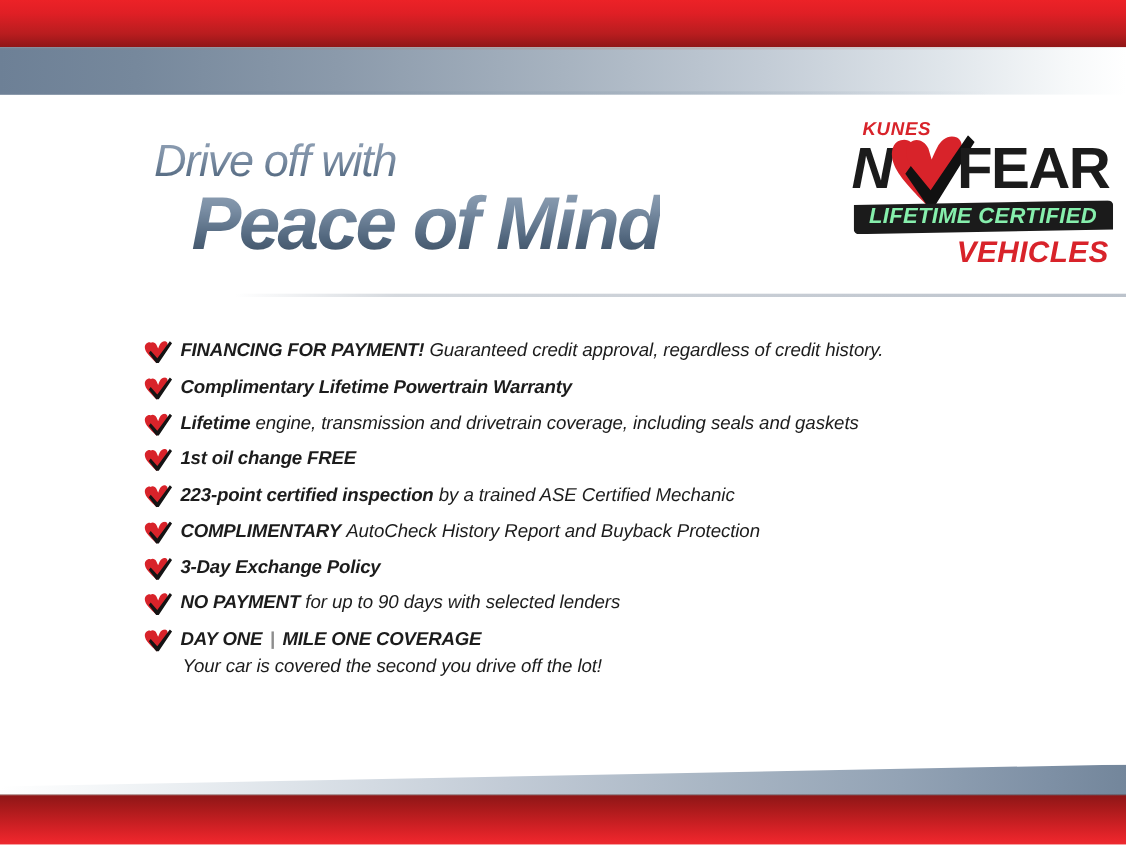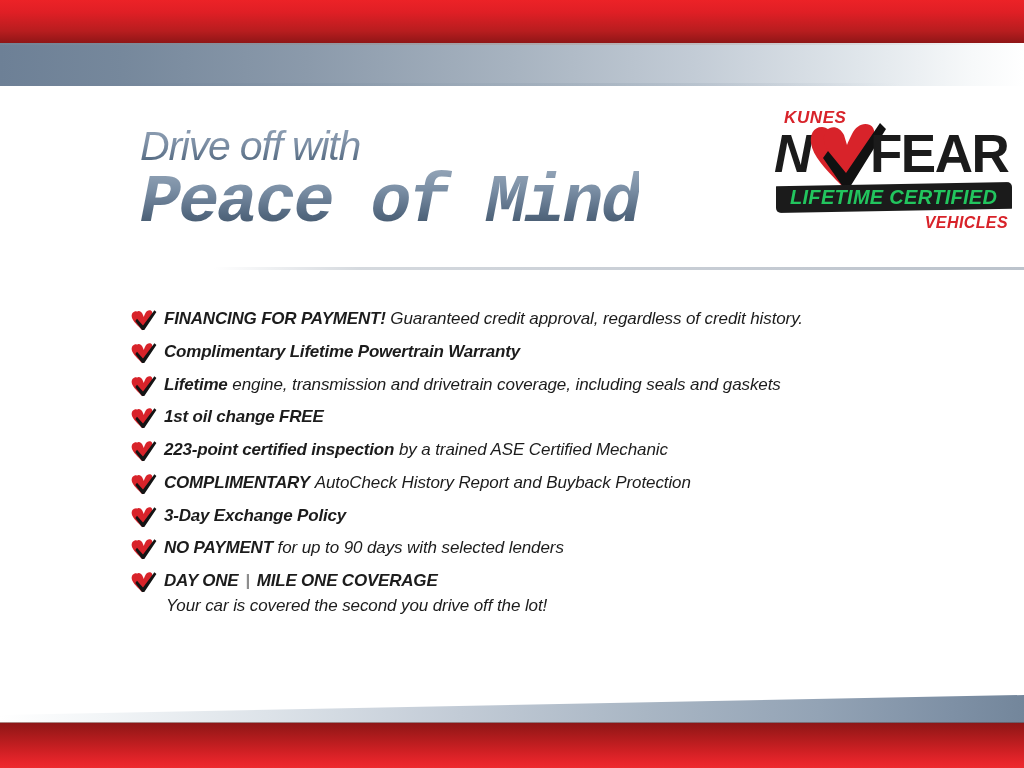--- a/index.html
+++ b/index.html
@@ -89,29 +89,29 @@
     letter-spacing: -1.2px;
     background: linear-gradient(to bottom, #8fa0b4 0%, #7e90a6 42%, #5d7289 78%, #46596e 100%);
     -webkit-background-clip: text;
     background-clip: text;
     color: transparent;
     -webkit-text-fill-color: transparent;
   }
   .headline .line2 {
     display: block;
     margin-top: 2px;
+    margin-left: 34px;
     font-size: 68px;
     font-style: italic;
     font-weight: 700;
     letter-spacing: -2.4px;
     background: linear-gradient(to bottom, #93a4b7 0%, #7b8fa5 30%, #53687f 68%, #3b4c5f 100%);
     -webkit-background-clip: text;
     background-clip: text;
     color: transparent;
-    font-family: Liberation Mono, monospace;
     -webkit-text-fill-color: transparent;
   }
 
   
   .divider {
     position: absolute;
     left: 214px;
     top: 267px;
     width: 810px;
     height: 3px;
@@ -182,28 +182,28 @@
     clip-path: polygon(0 14%, 100% 0, 100% 86%, 0 100%);
   }
   .logo-banner span {
     position: absolute;
     left: 14px;
     top: 4px;
     font-size: 20px;
     font-weight: 700;
     font-style: italic;
     letter-spacing: 0.3px;
-    color: #22c55e;
+    color: #86efac;
     white-space: nowrap;
   }
   .logo-vehicles {
     position: absolute;
     right: 8px;
     top: 106px;
-    font-size: 16px;
+    font-size: 27px;
     font-weight: 700;
     font-style: italic;
     letter-spacing: 0.4px;
     color: #d8232a;
   }
 
   
   .bullets {
     position: absolute;
     left: 131px;

